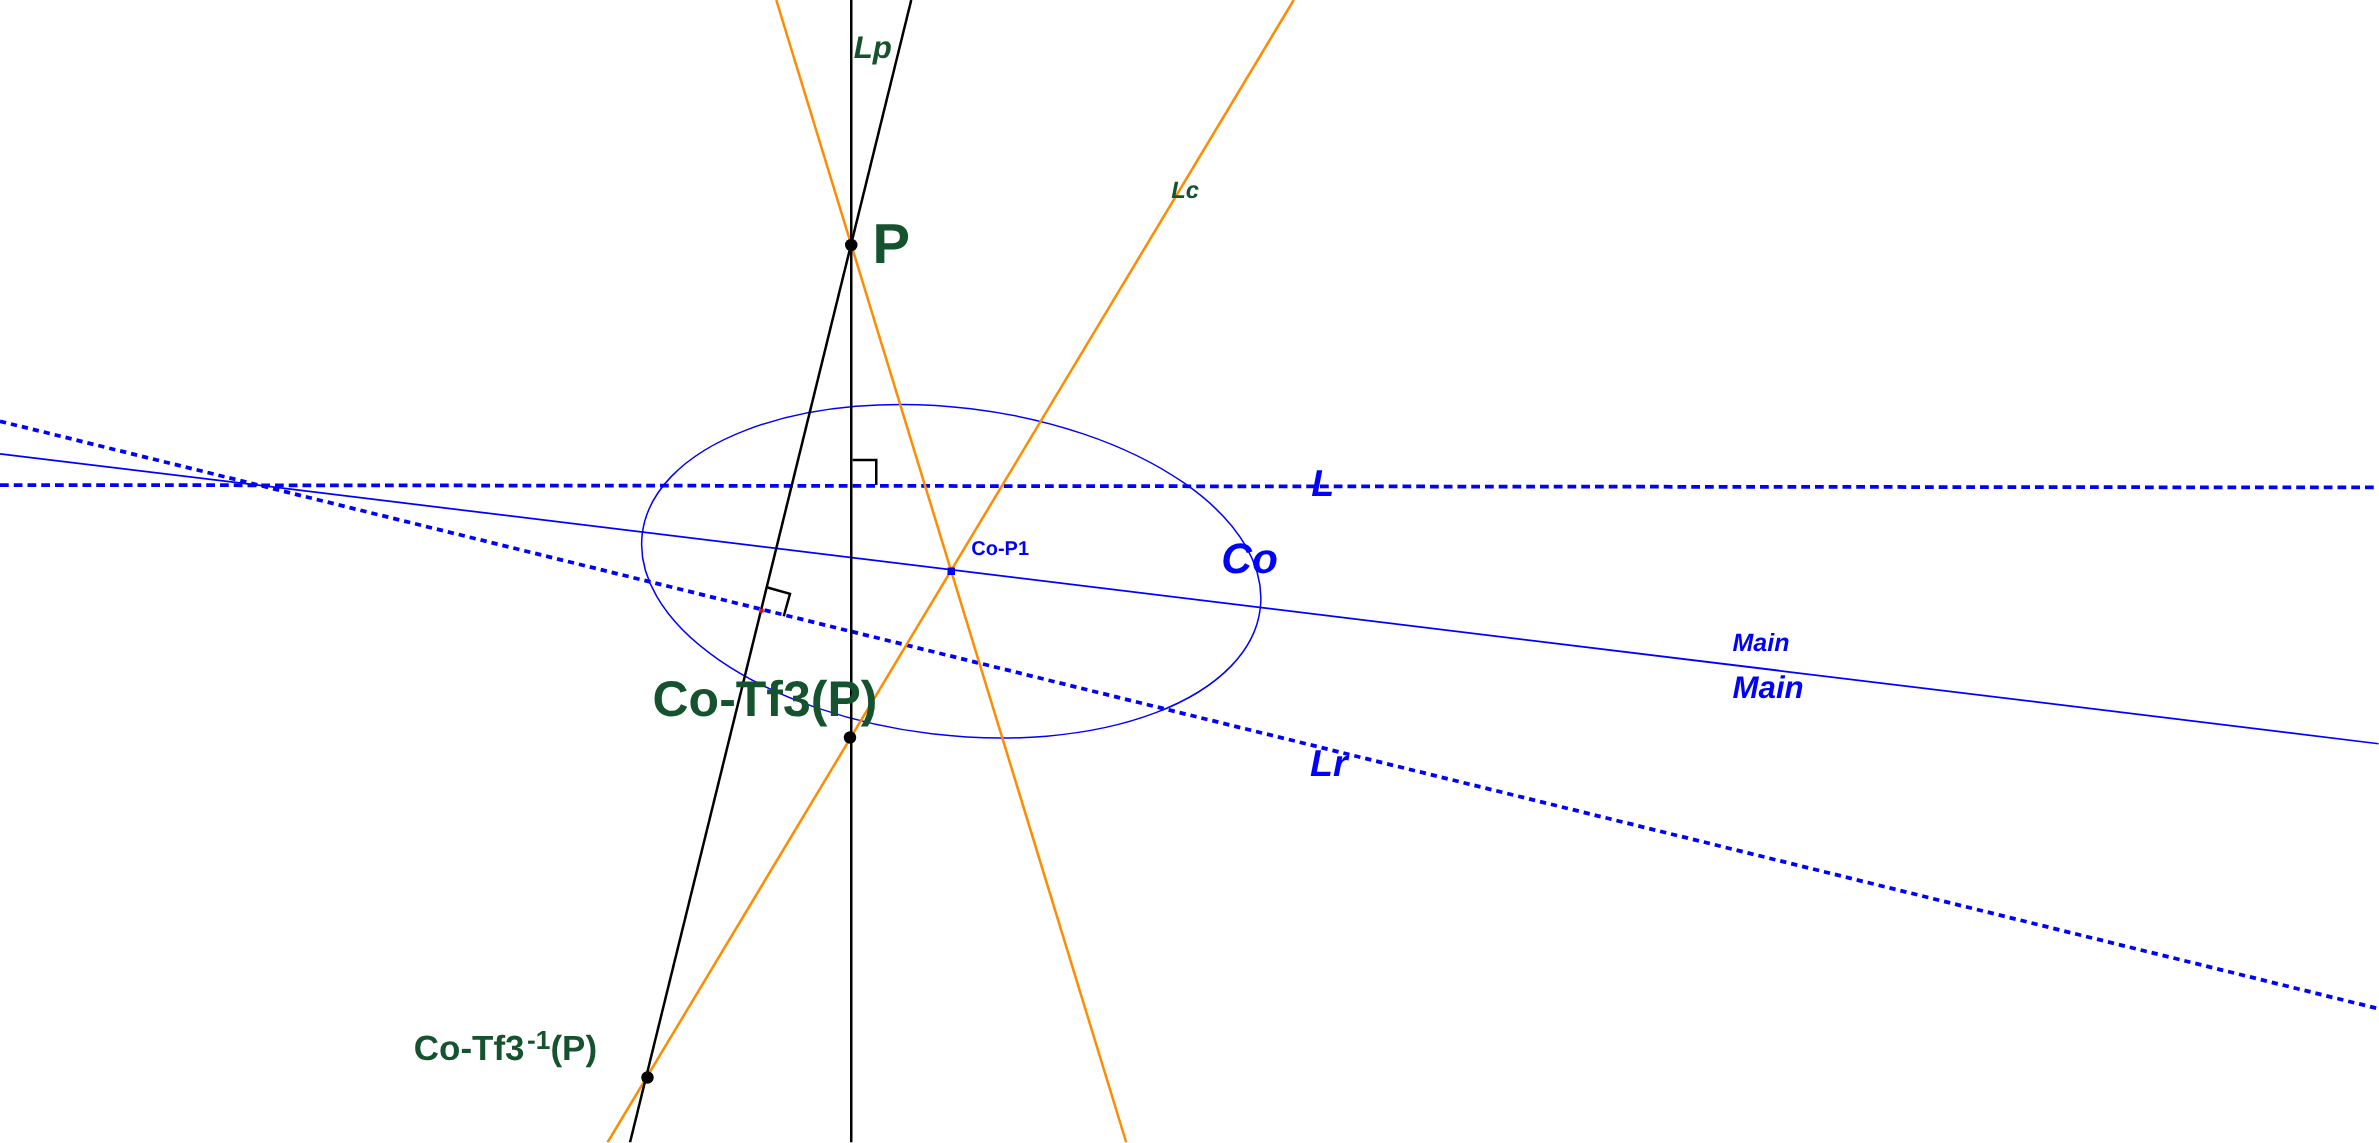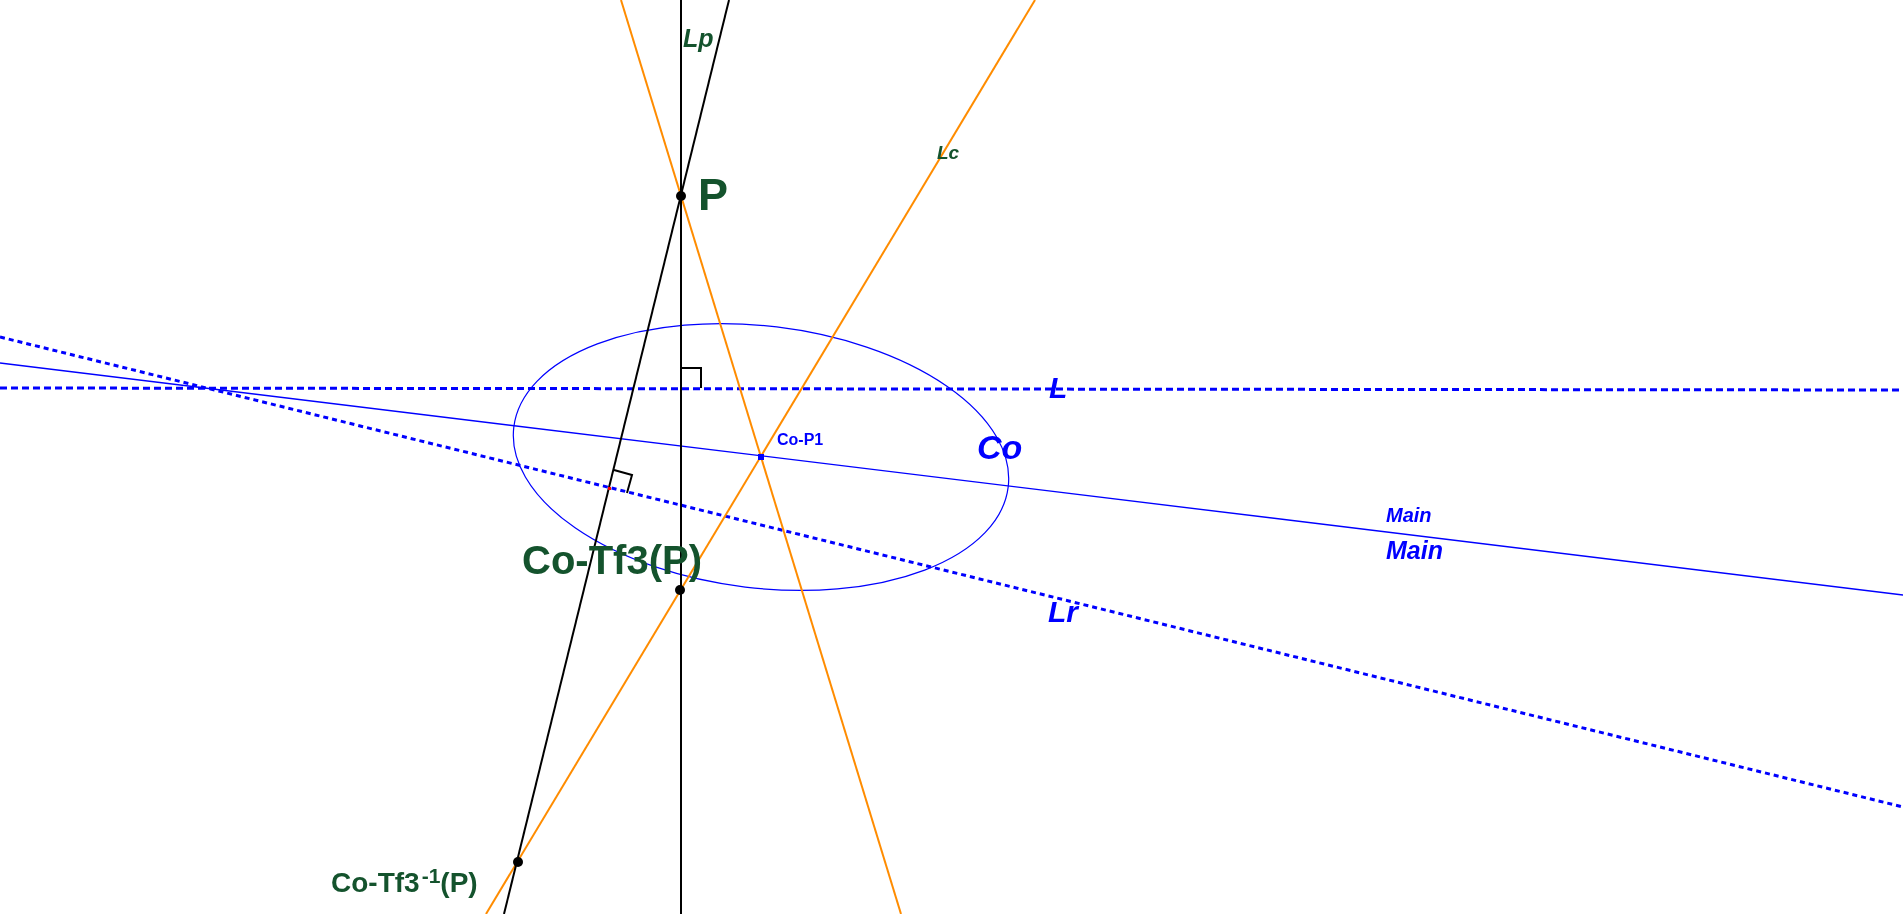--- a/index.html
+++ b/index.html
@@ -41,15 +41,15 @@
 <div class="lbl blk" style="left:698px; top:172px; font-size:45px;">P</div>
 <div class="lbl blk it" style="left:683px; top:26px; font-size:25px;">Lp</div>
 <div class="lbl blk it" style="left:937px; top:143px; font-size:19px;">Lc</div>
 <div class="lbl blu it" style="left:1049px; top:373px; font-size:30px;">L</div>
 <div class="lbl blu it" style="left:1048px; top:585px; font-size:30px;margin-top:12px;">Lr</div>
 <div class="lbl blu it" style="left:977px; top:430px; font-size:34px;text-align:center;">Co</div>
 <div class="lbl blu" style="left:777px; top:432px; font-size:16px;">Co-P1</div>
 <div class="lbl blu it" style="left:1386px; top:505px; font-size:20px;">Main</div>
 <div class="lbl blu it" style="left:1386px; top:538px; font-size:25px;">Main</div>
 <div class="lbl blk" style="left:522px; top:540px; font-size:40px;">Co-Tf3(P)</div>
-<div class="lbl blk" style="left:331px; top:825px; font-size:28px;margin-top:44px;">
+<div class="lbl blk" style="left:331px; top:825px; font-size:28px;">
   <span>Co-Tf3</span><sup class="exp">-1</sup><span>(P)</span>
 </div>
 
 </body></html>

